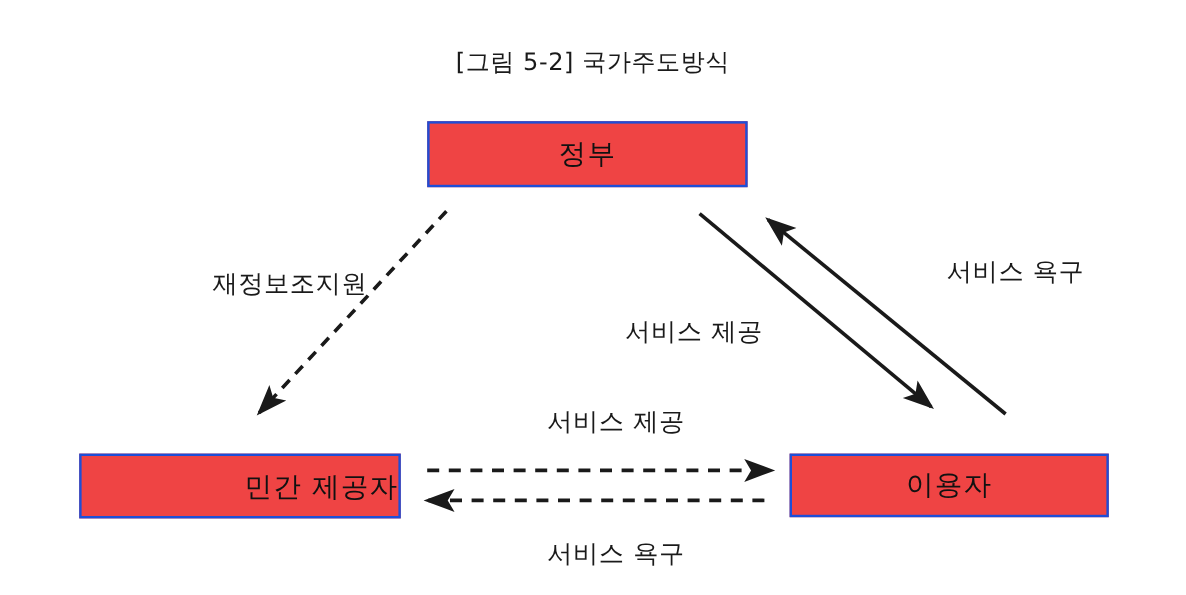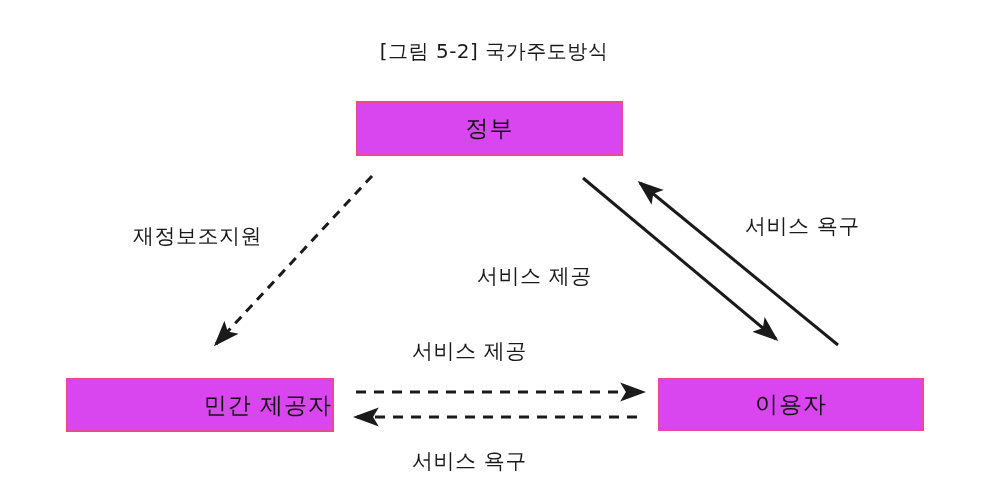--- a/index.html
+++ b/index.html
@@ -38,39 +38,40 @@
     width: 988px;
     text-align: center;
     font-size: 20px;
     letter-spacing: 0.5px;
     color: #1a1a1a;
     white-space: nowrap;
   }
   .node-box {
     position: absolute;
     box-sizing: border-box;
-    border: 2px solid #ec4899;
-    background: #d946ef;
+    border: 2px solid #1d4ed8;
+    background: #ef4444;
     display: flex;
     align-items: center;
     justify-content: center;
     font-size: 23px;
     letter-spacing: 1px;
     color: #111111;
   }
   #box-government { left: 356px; top: 101px; width: 267px; height: 55px; }
   #box-provider   { left: 66px;  top: 378px; width: 268px; height: 54px; justify-content: flex-end; }
   #box-user       { left: 658px; top: 378px; width: 266px; height: 53px; }
 
   .edge-label {
     position: absolute;
     font-size: 21px;
     letter-spacing: 0.5px;
     color: #1a1a1a;
     white-space: nowrap;
+    margin-left: 44px;
   }
   #label-subsidy          { left: 133px; top: 222px; }
   #label-service-need-gov { left: 745px; top: 212px; }
   #label-service-gov      { left: 477px; top: 262px; }
   #label-service-horiz    { left: 412px; top: 337px; }
   #label-need-horiz       { left: 412px; top: 447px; }
 </style>
 </head>
 <body>
 

